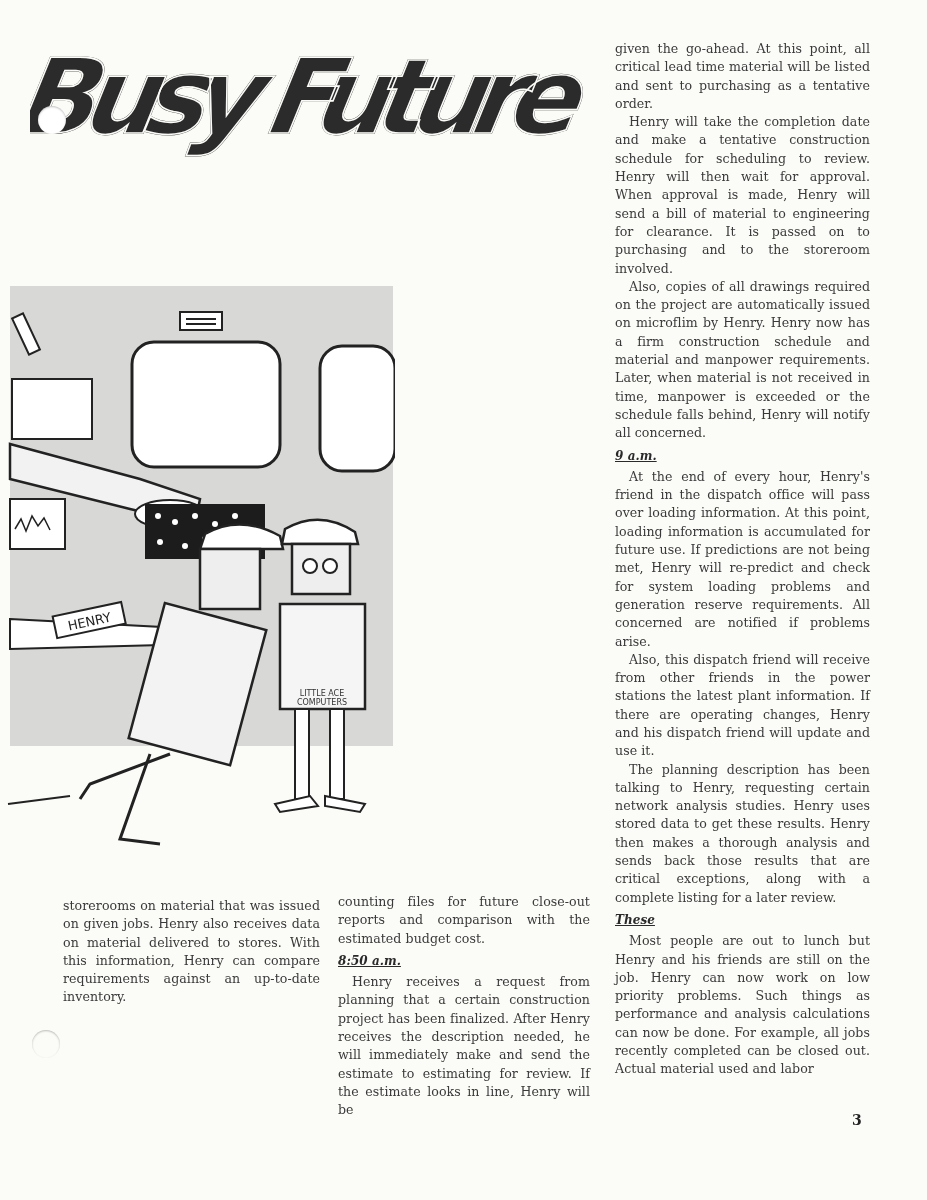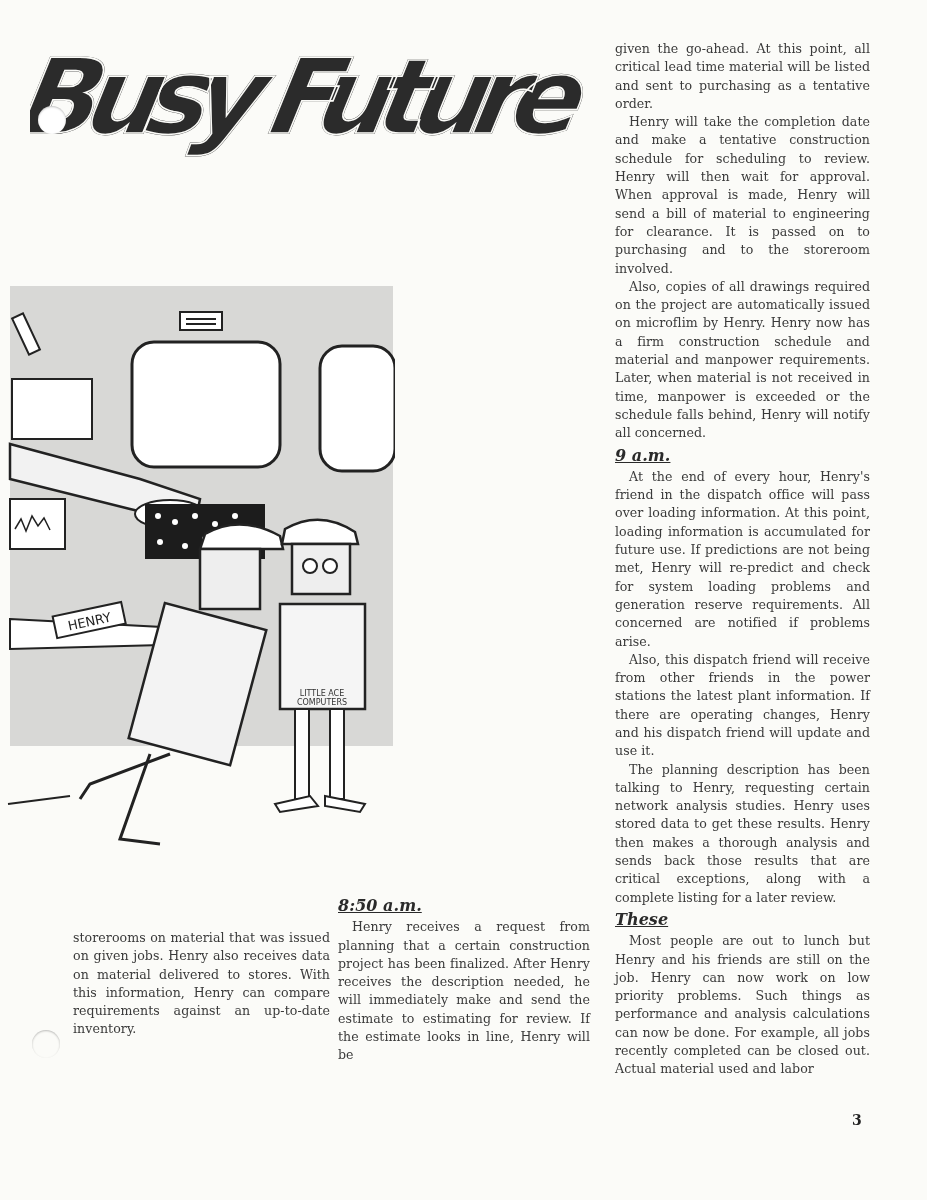--- a/index.html
+++ b/index.html
@@ -16,24 +16,24 @@
   .illustration {
     position: absolute; left: 0; top: 284px; width: 395px; height: 600px;
   }
   .col {
     position: absolute; font-size: 12.6px; line-height: 18.3px; text-align: justify;
     letter-spacing: 0.05px;
   }
   .col p { margin: 0; text-indent: 14px; }
   .col p.cont { text-indent: 0; }
   .col h3 {
-    margin: 4px 0 3px 0; font-size: 16px; font-style: italic; font-weight: bold;
+    margin: 4px 0 3px 0; font-size: 12px; font-style: italic; font-weight: bold;
     text-decoration: underline; color: #2a2a2a;
   }
-  #col1 { left: 63px; top: 929px; width: 257px; margin-left: 10px; }
+  #col1 { left: 63px; top: 897px; width: 257px; }
   #col2 { left: 338px; top: 893px; width: 252px; }
   #col3 { left: 615px; top: 40px; width: 255px; }
   .pagenum {
     position: absolute; left: 852px; top: 1112px; font-weight: bold; font-size: 14px;
     font-family: "DejaVu Serif", serif; color: #222;
   }
   .hole {
     position: absolute; width: 28px; height: 28px; border-radius: 50%;
     background: #fff; box-shadow: inset 0 1px 2px rgba(0,0,0,0.25);
   }
@@ -101,20 +101,21 @@
     <path d="M325 512 L365 520 L360 528 L325 522 Z" fill="#fff" stroke="#222" stroke-width="2"></path>
     <line x1="8" y1="520" x2="70" y2="512" stroke="#222" stroke-width="2"></line>
   </svg>
 </div>
 
 <div class="col" id="col1">
   <p class="cont">storerooms on material that was issued on given jobs. Henry also receives data on material delivered to stores. With this information, Henry can compare requirements against an up-to-date inventory.</p>
 </div>
 
 <div class="col" id="col2">
+  <p class="cont">counting files for future close-out reports and comparison with the estimated budget cost.</p>
   <h3>8:50 a.m.</h3>
   <p>Henry receives a request from planning that a certain construction project has been finalized. After Henry receives the description needed, he will immediately make and send the estimate to estimating for review. If the estimate looks in line, Henry will be</p>
 </div>
 
 <div class="col" id="col3">
   <p class="cont">given the go-ahead. At this point, all critical lead time material will be listed and sent to purchasing as a tentative order.</p>
   <p>Henry will take the completion date and make a tentative construction schedule for scheduling to review. Henry will then wait for approval. When approval is made, Henry will send a bill of material to engineering for clearance. It is passed on to purchasing and to the storeroom involved.</p>
   <p>Also, copies of all drawings required on the project are automatically issued on microflim by Henry. Henry now has a firm construction schedule and material and manpower requirements. Later, when material is not received in time, manpower is exceeded or the schedule falls behind, Henry will notify all concerned.</p>
   <h3>9 a.m.</h3>
   <p>At the end of every hour, Henry's friend in the dispatch office will pass over loading information. At this point, loading information is accumulated for future use. If predictions are not being met, Henry will re-predict and check for system loading problems and generation reserve requirements. All concerned are notified if problems arise.</p>

